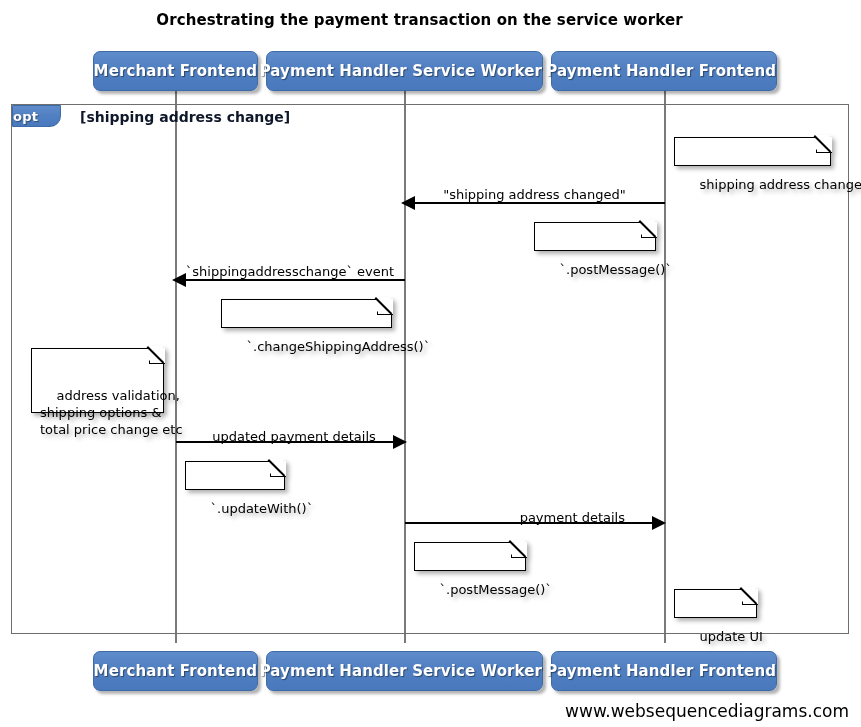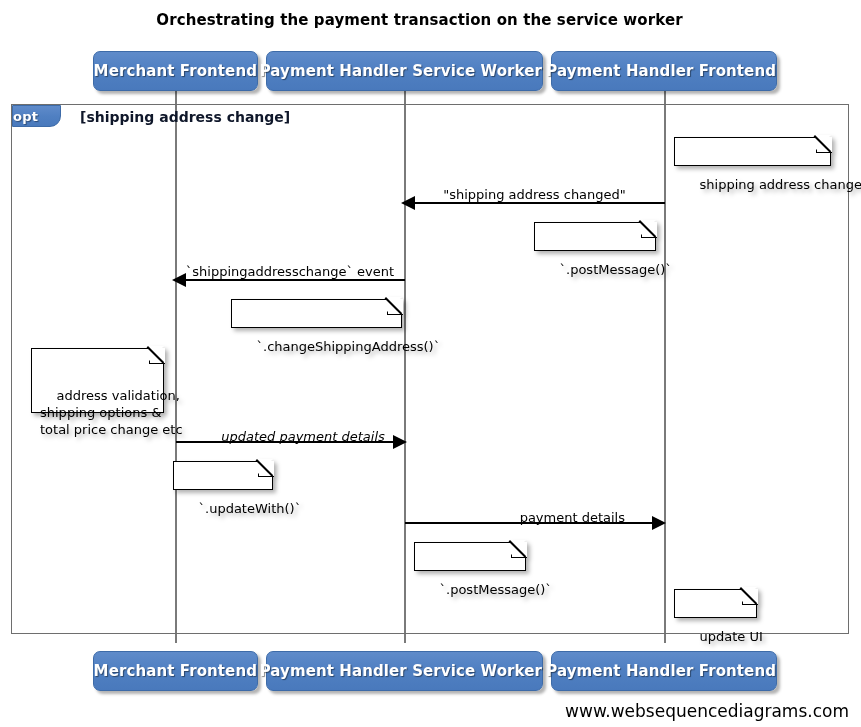--- a/index.html
+++ b/index.html
@@ -216,37 +216,37 @@
 
   <div class="note" style="left:534px; top:222px; width:122px; height:29px;">
     <span class="fold"></span>
     <span class="note-text">`.postMessage()`</span>
   </div>
 
   <div class="msg-label" style="left:175px; top:264px; width:230px;">`shippingaddresschange` event</div>
   <div class="msg-line" style="left:184px; top:279px; width:221px;"></div>
   <div class="arrowhead left" style="left:172px; top:273px;"></div>
 
-  <div class="note" style="left:221px; top:299px; width:171px; height:29px;margin-left:10px;">
+  <div class="note" style="left:221px; top:299px; width:171px; height:29px;">
     <span class="fold"></span>
     <span class="note-text">`.changeShippingAddress()`</span>
   </div>
 
   <div class="note" style="left:31px; top:348px; width:133px; height:65px;">
     <span class="fold"></span>
     <span class="note-text">address validation,
 shipping options &amp;
 total price change etc</span>
   </div>
 
-  <div class="msg-label" style="left:186px; top:429px; width:234px;font-style:italic;">updated payment details</div>
+  <div class="msg-label" style="left:177px; top:429px; width:234px;">updated payment details</div>
   <div class="msg-line" style="left:176px; top:441px; width:220px;"></div>
   <div class="arrowhead right" style="left:393px; top:435px;"></div>
 
-  <div class="note" style="left:173px; top:461px; width:100px; height:29px;">
+  <div class="note" style="left:185px; top:461px; width:100px; height:29px;">
     <span class="fold"></span>
     <span class="note-text">`.updateWith()`</span>
   </div>
 
   <div class="msg-label" style="left:410px; top:510px; width:215px;text-align:right;">payment details</div>
   <div class="msg-line" style="left:405px; top:522px; width:250px;"></div>
   <div class="arrowhead right" style="left:652px; top:516px;"></div>
 
   <div class="note" style="left:414px; top:542px; width:112px; height:29px;">
     <span class="fold"></span>

